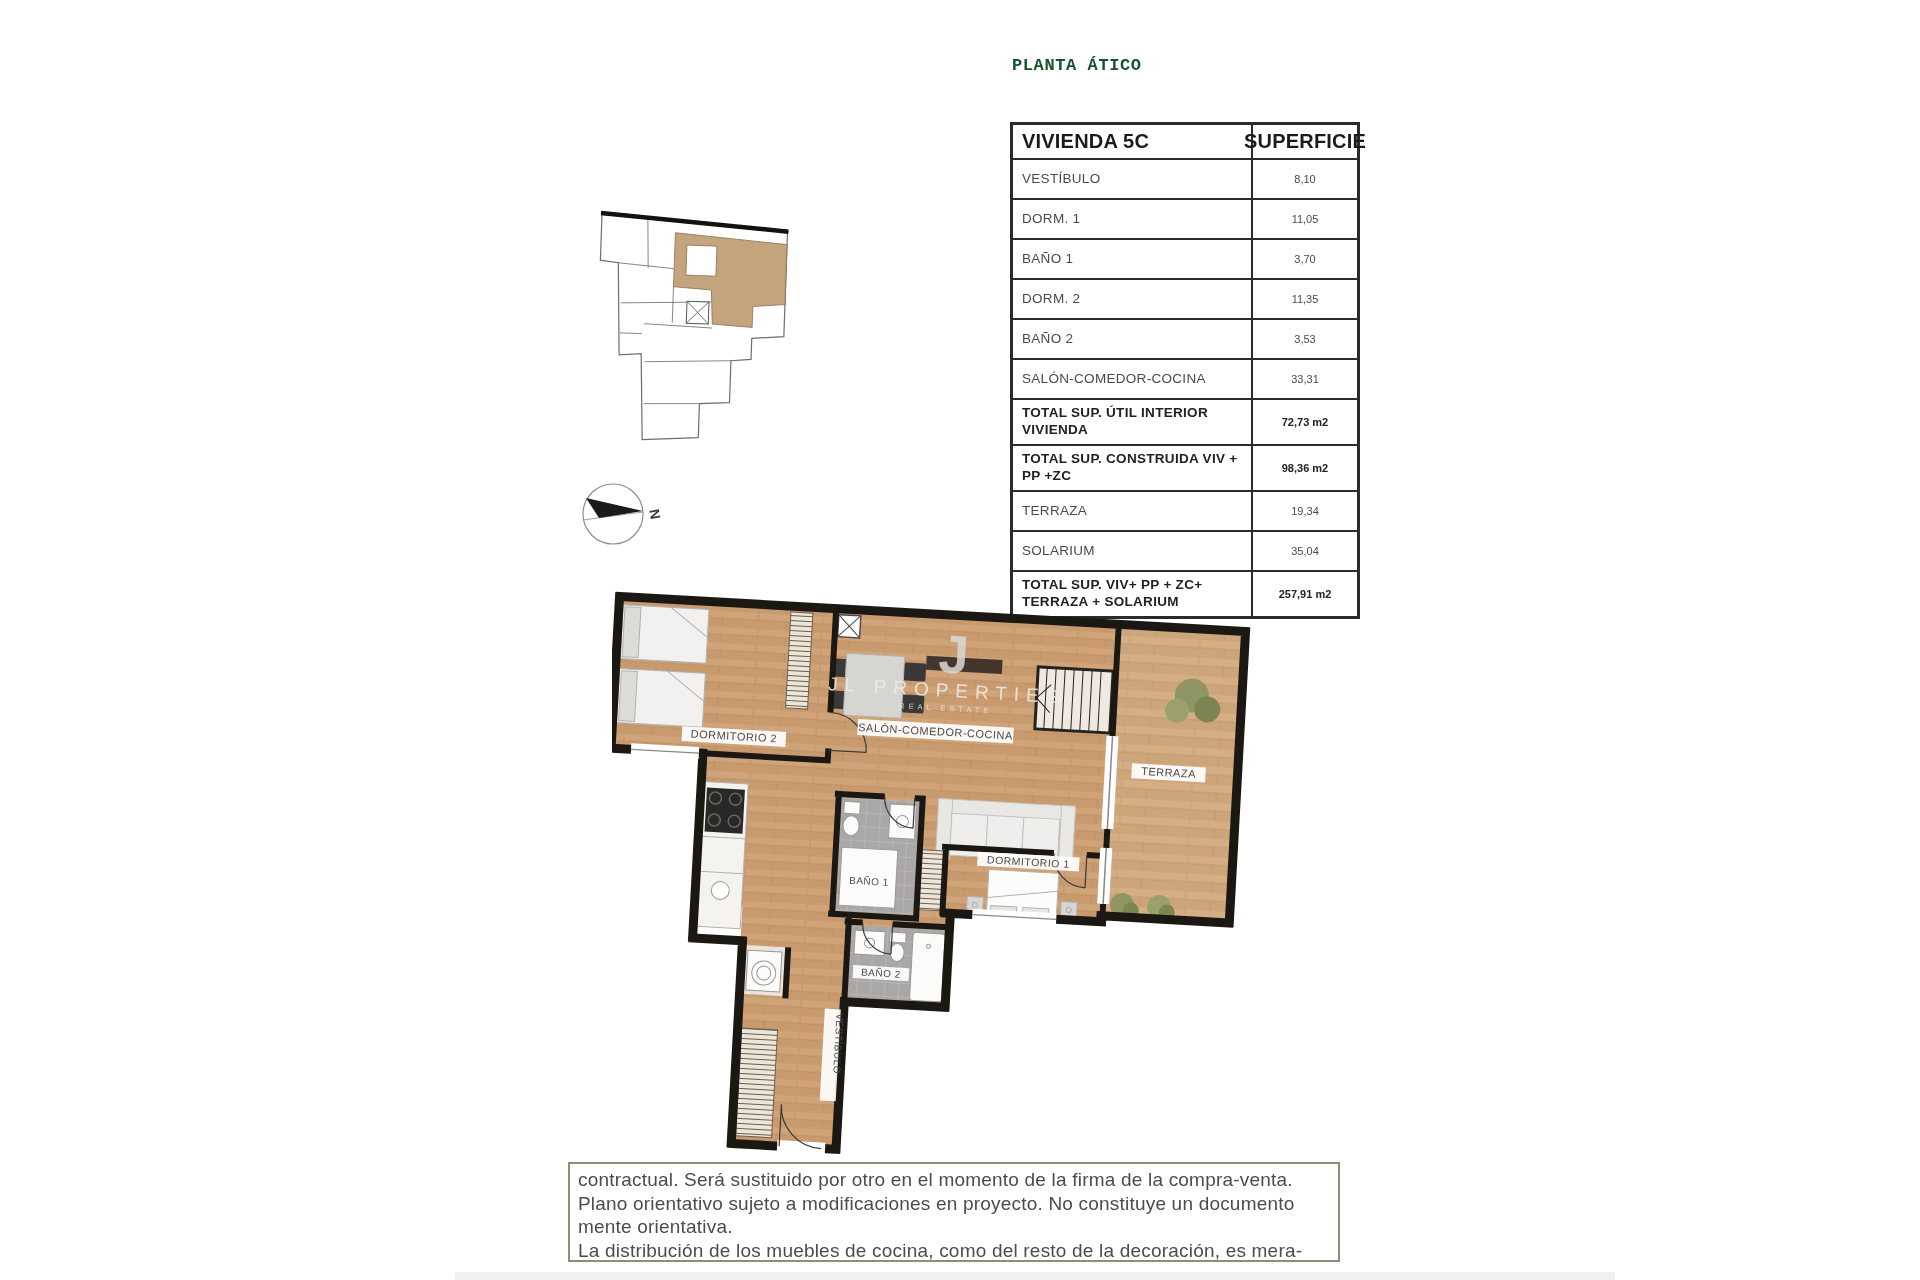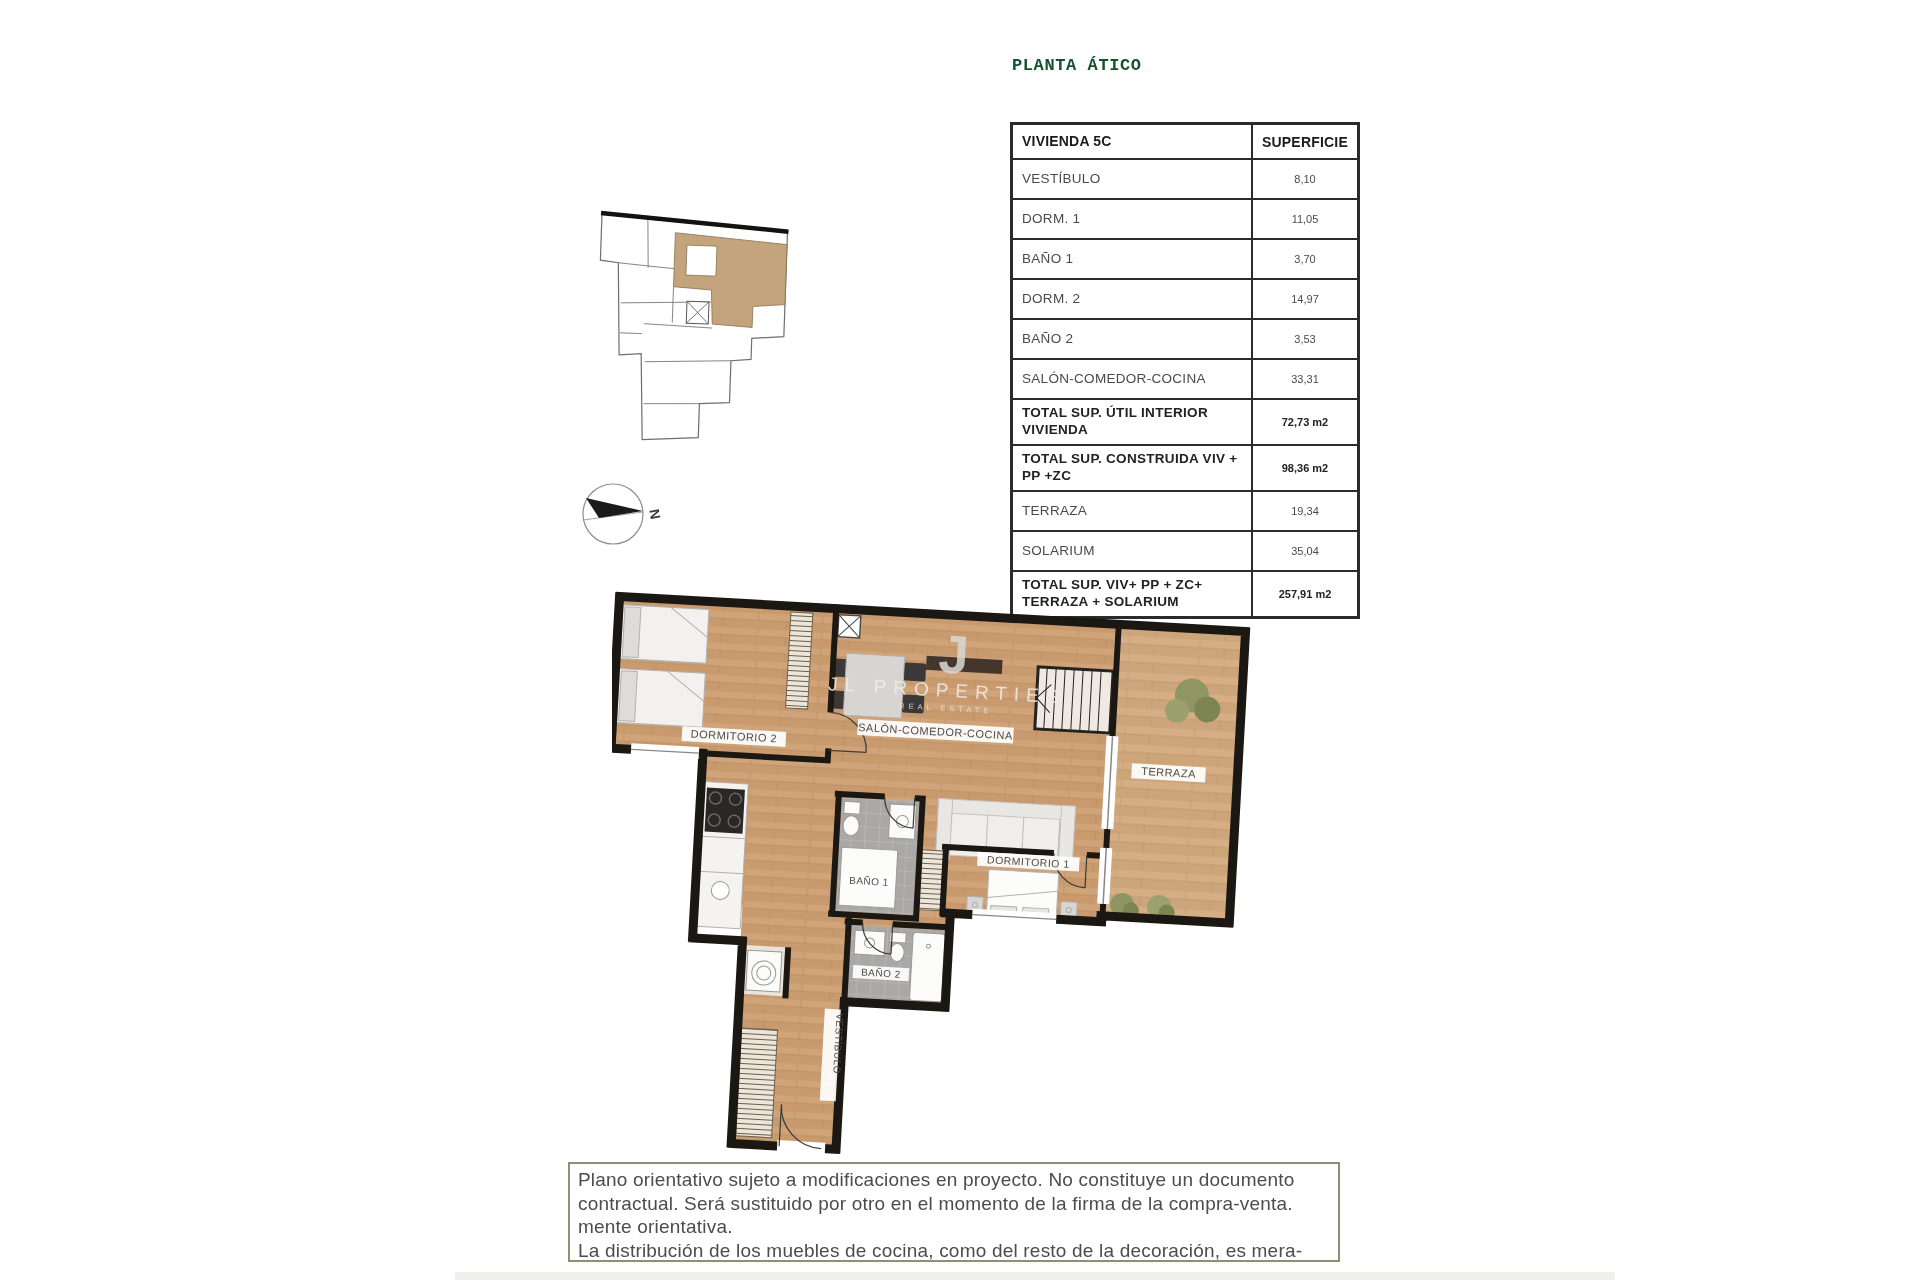--- a/index.html
+++ b/index.html
@@ -22,21 +22,21 @@
   .t-row.head{min-height:33px;}
   .t-row.tall{min-height:44px;}
   .t-label{
     flex:1;display:flex;align-items:center;padding:3px 9px;
     font-size:13.5px;letter-spacing:.3px;line-height:1.25;
   }
   .t-value{
     width:104px;border-left:2px solid #2b2b2b;display:flex;
     align-items:center;justify-content:center;font-size:11px;text-align:center;
   }
-  .t-row.head .t-label,.t-row.head .t-value{font-weight:bold;color:#1b1b19;font-size:14px;letter-spacing:.2px;}
+  .t-row.head .t-label,.t-row.head .t-value{font-weight:bold;color:#1b1b19;font-size:20px;letter-spacing:.2px;}
   .t-row.bold .t-label,.t-row.bold .t-value{font-weight:bold;color:#222220;}
   
   .keyplan{position:absolute;left:588px;top:202px;width:215px;height:250px;}
   .compass{position:absolute;left:575px;top:478px;width:100px;height:80px;}
   .mainplan{position:absolute;left:612px;top:588px;width:660px;height:582px;}
   
   .disclaimer{
     position:absolute;left:568px;top:1162px;width:772px;height:100px;
     border:2px solid #8f8f76;box-sizing:border-box;padding:4px 8px;
     font-size:19px;line-height:23.5px;color:#4c4c4a;letter-spacing:.2px;background:#fff;
@@ -64,21 +64,21 @@
   <div class="t-row">
     <div class="t-label">DORM. 1</div>
     <div class="t-value">11,05</div>
   </div>
   <div class="t-row">
     <div class="t-label">BAÑO 1</div>
     <div class="t-value">3,70</div>
   </div>
   <div class="t-row">
     <div class="t-label">DORM. 2</div>
-    <div class="t-value">14,97</div>
+    <div class="t-value">11,35</div>
   </div>
   <div class="t-row">
     <div class="t-label">BAÑO 2</div>
     <div class="t-value">3,53</div>
   </div>
   <div class="t-row">
     <div class="t-label">SALÓN-COMEDOR-COCINA</div>
     <div class="t-value">33,31</div>
   </div>
   <div class="t-row bold tall">
@@ -329,19 +329,19 @@
       <rect x="262" y="363" width="56" height="13" fill="#ffffff" opacity="0.92"></rect>
       <text x="290" y="373" font-size="10">BAÑO 2</text>
 
       <rect x="236" y="408" width="16" height="92" fill="#ffffff" opacity="0.92"></rect>
       <text x="248" y="412" font-size="10" transform="rotate(90 248 412)" text-anchor="start">VESTÍBULO</text>
     </g>
   </g>
 </svg>
 
 <div class="disclaimer">
+  <div>contractual. Será sustituido por otro en el momento de la firma de la compra-venta.</div>
   <div>Plano orientativo sujeto a modificaciones en proyecto. No constituye un documento</div>
-  <div>contractual. Será sustituido por otro en el momento de la firma de la compra-venta.</div>
   <div>mente orientativa.</div>
   <div>La distribución de los muebles de cocina, como del resto de la decoración, es mera-</div>
 </div>
 
 <div class="bottom-strip"></div>
 
 </body></html>

